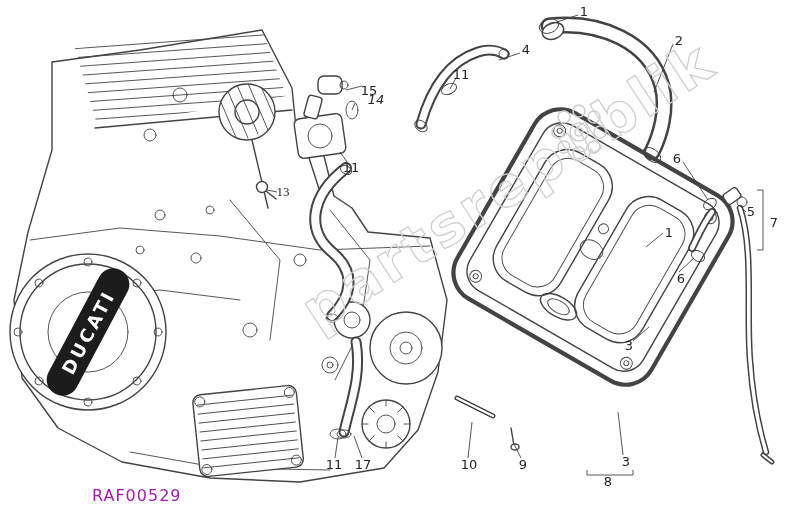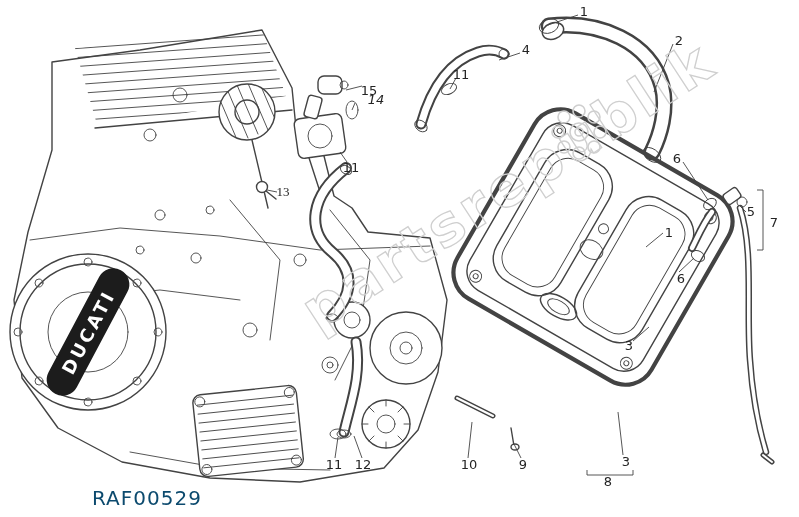--- a/index.html
+++ b/index.html
@@ -19,21 +19,21 @@
   .dark{fill:#1c1c1c;stroke:none}
   .brand{fill:#fff;font-size:18px;font-weight:bold;letter-spacing:3px;font-family:"DejaVu Sans",sans-serif}
   .wmtxt{fill:none;stroke:var(--wm,#cfcfcf);stroke-width:1.3;font-size:56px;font-weight:bold;letter-spacing:4px;font-family:"DejaVu Sans",sans-serif}
   .wmln{fill:none;stroke:var(--wm,#cfcfcf);stroke-width:1.6}
   
   .callout{
     position:absolute;transform:translate(-50%,-50%);
     font-size:13px;color:#242424;line-height:1;user-select:none;
   }
   .code{
-    position:absolute;left:92px;top:486px;font-size:20px;color:#0c4a6e;letter-spacing:1px;
+    position:absolute;left:92px;top:486px;font-size:16px;color:#a21caf;letter-spacing:1px;
   }
 </style>
 </head>
 <body>
 
 <div class="stage" style="background: rgb(255, 255, 255);">
 
   <svg width="799" height="517" viewBox="0 0 799 517">
     <defs>
       <clipPath id="finsClip">
@@ -287,21 +287,21 @@
       <div class="callout" style="left: 376px; top: 99px; font-style: italic;">14</div>
       <div class="callout" style="left: 351px; top: 167px;">11</div>
       <div class="callout" style="left: 283px; top: 191px; font-family: Liberation Serif, serif;">13</div>
       <div class="callout" style="left: 677px; top: 158px;">6</div>
       <div class="callout" style="left: 751px; top: 211px;">5</div>
       <div class="callout" style="left: 774px; top: 222px;">7</div>
       <div class="callout" style="left: 669px; top: 232px;">1</div>
       <div class="callout" style="left: 681px; top: 278px;">6</div>
       <div class="callout" style="left: 629px; top: 345px;">3</div>
       <div class="callout" style="left: 334px; top: 464px;">11</div>
-      <div class="callout" style="left: 363px; top: 464px;">12</div>
+      <div class="callout" style="left: 363px; top: 464px;">17</div>
       <div class="callout" style="left: 469px; top: 464px; text-align: right;">10</div>
       <div class="callout" style="left: 523px; top: 464px;">9</div>
       <div class="callout" style="left: 626px; top: 461px;">3</div>
       <div class="callout" style="left: 608px; top: 481px;">8</div>
     </div>
 
   <div class="code">RAF00529</div>
 </div>
 
 </body></html>

